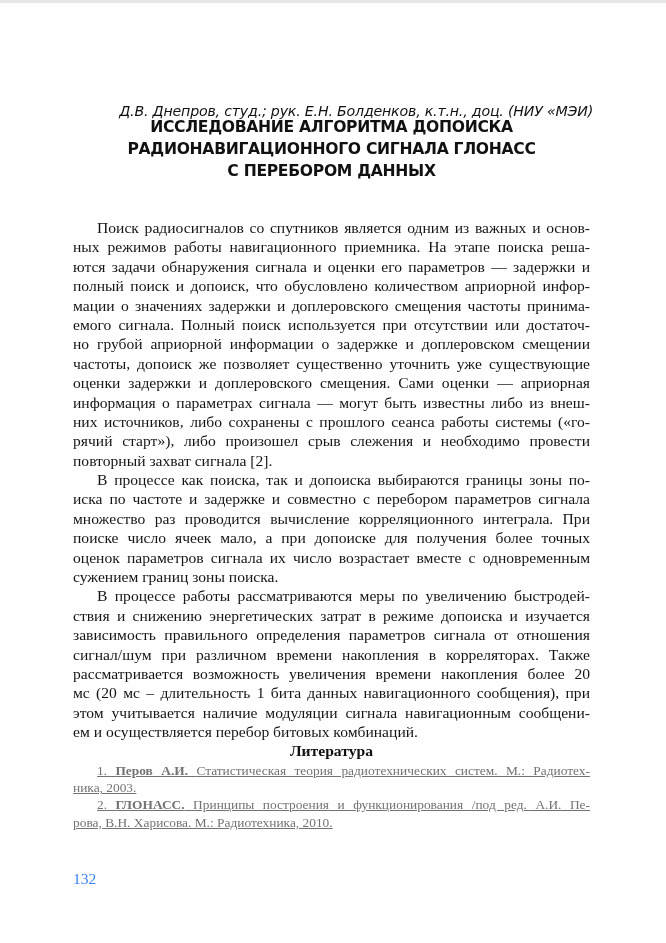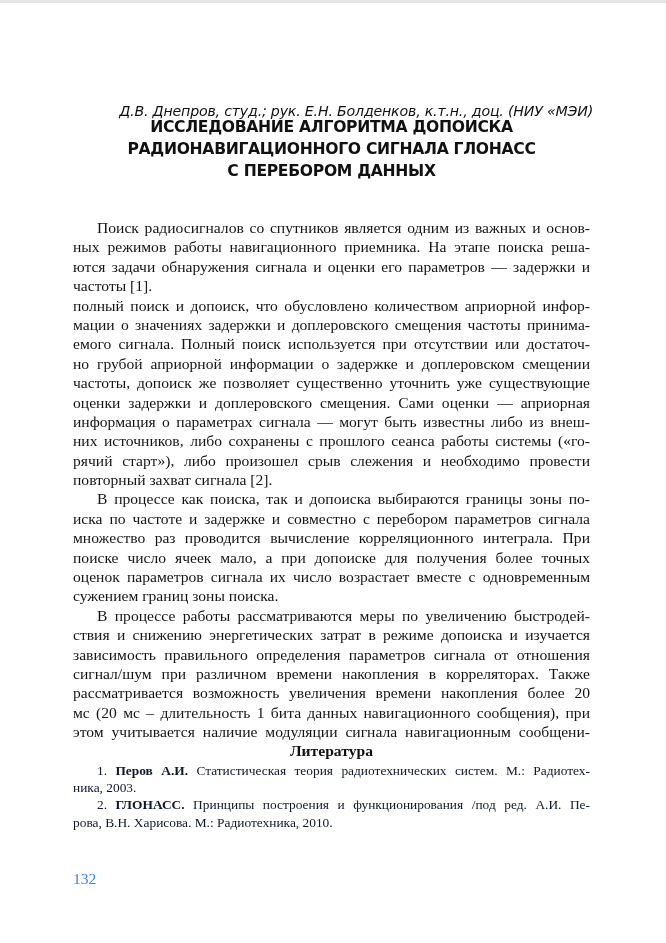--- a/index.html
+++ b/index.html
@@ -75,21 +75,22 @@
       line-height: 20px;
       color: #111;
     }
     .refs {
       position: absolute;
       left: 73px; width: 517px;
       top: 762px;
       font-family: "Liberation Serif", serif;
       font-size: 13.4px;
       line-height: 17.2px;
-      color: #0f172a;
+      color: #737373;
+      text-decoration: underline;
     }
     .refs .line { height: 17.2px; }
     .refs b { font-weight: bold; }
     .page-number {
       position: absolute;
       left: 73px;
       top: 870px;
       font-family: "Liberation Serif", serif;
       font-size: 15.6px;
       line-height: 18px;
@@ -109,21 +110,20 @@
     <span class="tline">ИССЛЕДОВАНИЕ АЛГОРИТМА ДОПОИСКА</span>
     <span class="tline">РАДИОНАВИГАЦИОННОГО СИГНАЛА ГЛОНАСС</span>
     <span class="tline">С ПЕРЕБОРОМ ДАННЫХ</span>
   </div>
 
   <div class="body-text">
     <div class="para">
       <span class="line indent">Поиск радиосигналов со спутников является одним из важных и основ-</span>
       <span class="line">ных режимов работы навигационного приемника. На этапе поиска реша-</span>
       <span class="line">ются задачи обнаружения сигнала и оценки его параметров — задержки и</span>
-      <span class="line last">частоты [1].</span>
     </div>
     <div class="para">
       <span class="line">полный поиск и допоиск, что обусловлено количеством априорной инфор-</span>
       <span class="line">мации о значениях задержки и доплеровского смещения частоты принима-</span>
       <span class="line">емого сигнала. Полный поиск используется при отсутствии или достаточ-</span>
       <span class="line">но грубой априорной информации о задержке и доплеровском смещении</span>
       <span class="line">частоты, допоиск же позволяет существенно уточнить уже существующие</span>
       <span class="line">оценки задержки и доплеровского смещения. Сами оценки — априорная</span>
       <span class="line">информация о параметрах сигнала — могут быть известны либо из внеш-</span>
       <span class="line">них источников, либо сохранены с прошлого сеанса работы системы («го-</span>
@@ -139,20 +139,21 @@
       <span class="line last">сужением границ зоны поиска.</span>
     </div>
     <div class="para">
       <span class="line indent">В процессе работы рассматриваются меры по увеличению быстродей-</span>
       <span class="line">ствия и снижению энергетических затрат в режиме допоиска и изучается</span>
       <span class="line">зависимость правильного определения параметров сигнала от отношения</span>
       <span class="line">сигнал/шум при различном времени накопления в корреляторах. Также</span>
       <span class="line">рассматривается возможность увеличения времени накопления более 20</span>
       <span class="line">мс (20 мс – длительность 1 бита данных навигационного сообщения), при</span>
       <span class="line">этом учитывается наличие модуляции сигнала навигационным сообщени-</span>
+      <span class="line last">ем и осуществляется перебор битовых комбинаций.</span>
     </div>
   </div>
 
   <div class="refs-heading">Литература</div>
 
   <div class="refs">
     <div class="ref-item">
       <span class="line indent"><span>1.</span> <b>Перов А.И.</b> <span>Статистическая теория радиотехнических систем. М.: Радиотех-</span></span>
       <span class="line last">ника, 2003.</span>
     </div>

